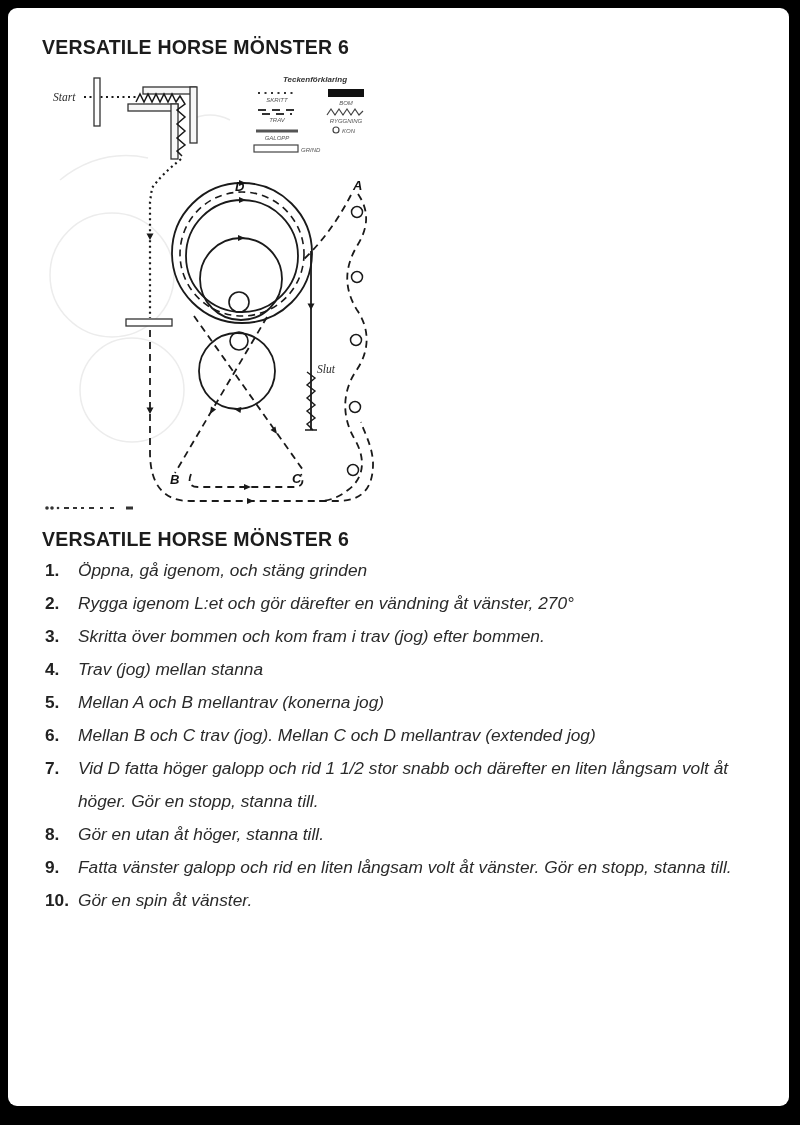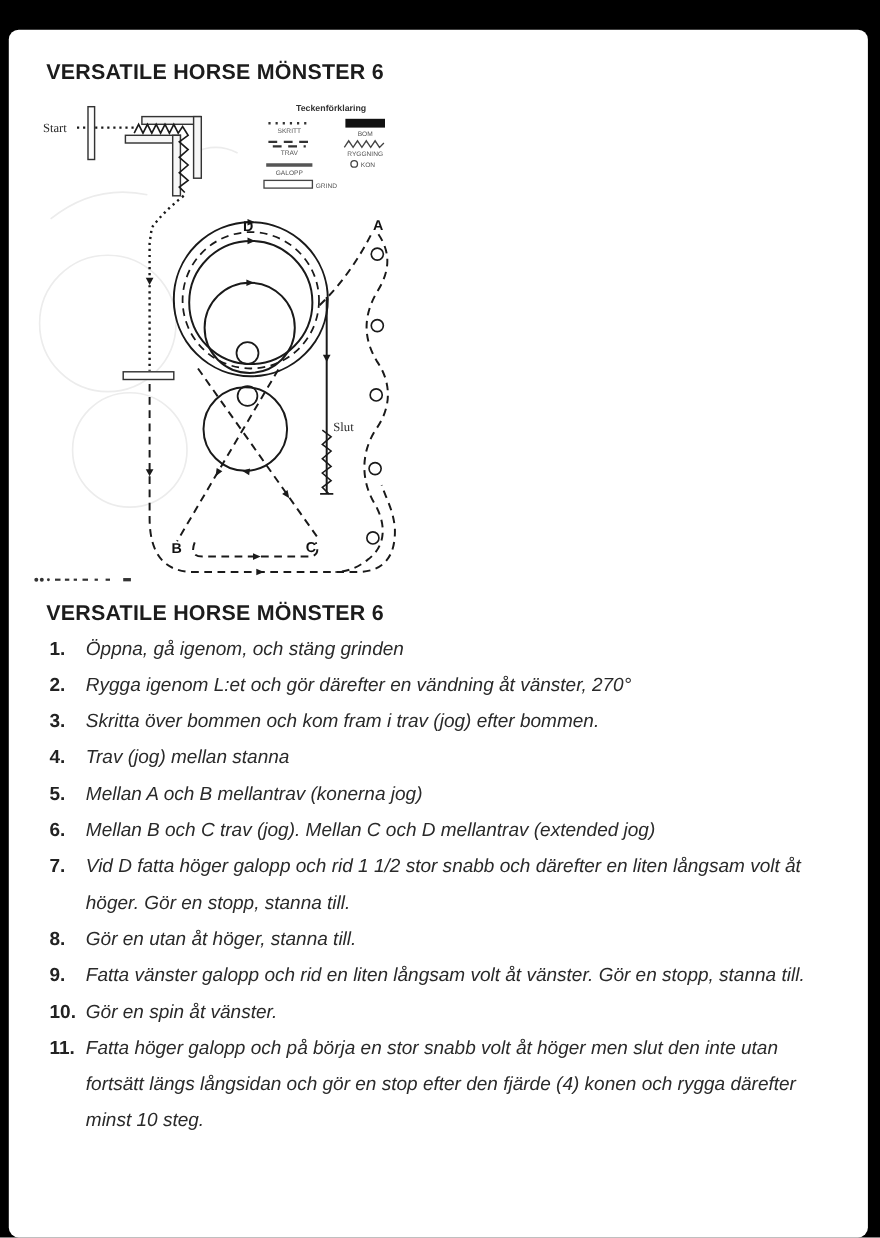--- a/index.html
+++ b/index.html
@@ -3,29 +3,29 @@
 <meta charset="utf-8">
 <style>
   html,body{margin:0;padding:0;}
   body{
     width:800px;height:1125px;overflow:hidden;
     background:#000;
     font-family:"Liberation Sans",sans-serif;
   }
   .page{
     position:absolute;left:8px;top:8px;width:781px;height:1098px;
-    background:#fff;border-radius:9px;margin-top:19px;
+    background:#fff;border-radius:9px;
   }
   .page-title{
     position:absolute;left:34px;top:28px;
     font-size:19.5px;font-weight:bold;color:#1c1c1c;letter-spacing:.2px;
     white-space:nowrap;
   }
   .diagram{
-    position:absolute;left:18px;top:52px;width:350px;height:458px;
+    position:absolute;left:32px;top:52px;width:350px;height:458px;font-style:italic;
   }
   .section-heading{
     position:absolute;left:34px;top:520px;
     font-size:19.5px;font-weight:bold;color:#1c1c1c;letter-spacing:.2px;
     white-space:nowrap;
   }
   .list{
     position:absolute;left:37px;top:546px;width:706px;
     font-size:17.3px;color:#2a2a2a;line-height:33px;
   }
@@ -199,19 +199,15 @@
       <span class="txt">Gör en utan åt höger, stanna till.</span>
     </div>
     <div class="item">
       <span class="num">9.</span>
       <span class="txt">Fatta vänster galopp och rid en liten långsam volt åt vänster. Gör en stopp, stanna till.</span>
     </div>
     <div class="item">
       <span class="num">10.</span>
       <span class="txt">Gör en spin åt vänster.</span>
     </div>
-    <div class="item">
-      <span class="num">11.</span>
-      <span class="txt">Fatta höger galopp och på börja en stor snabb volt åt höger men slut den inte utan fortsätt längs långsidan och gör en stop efter den fjärde (4) konen och rygga därefter minst 10 steg.</span>
-    </div>
   </div>
 
 </div>
 
 </body></html>

